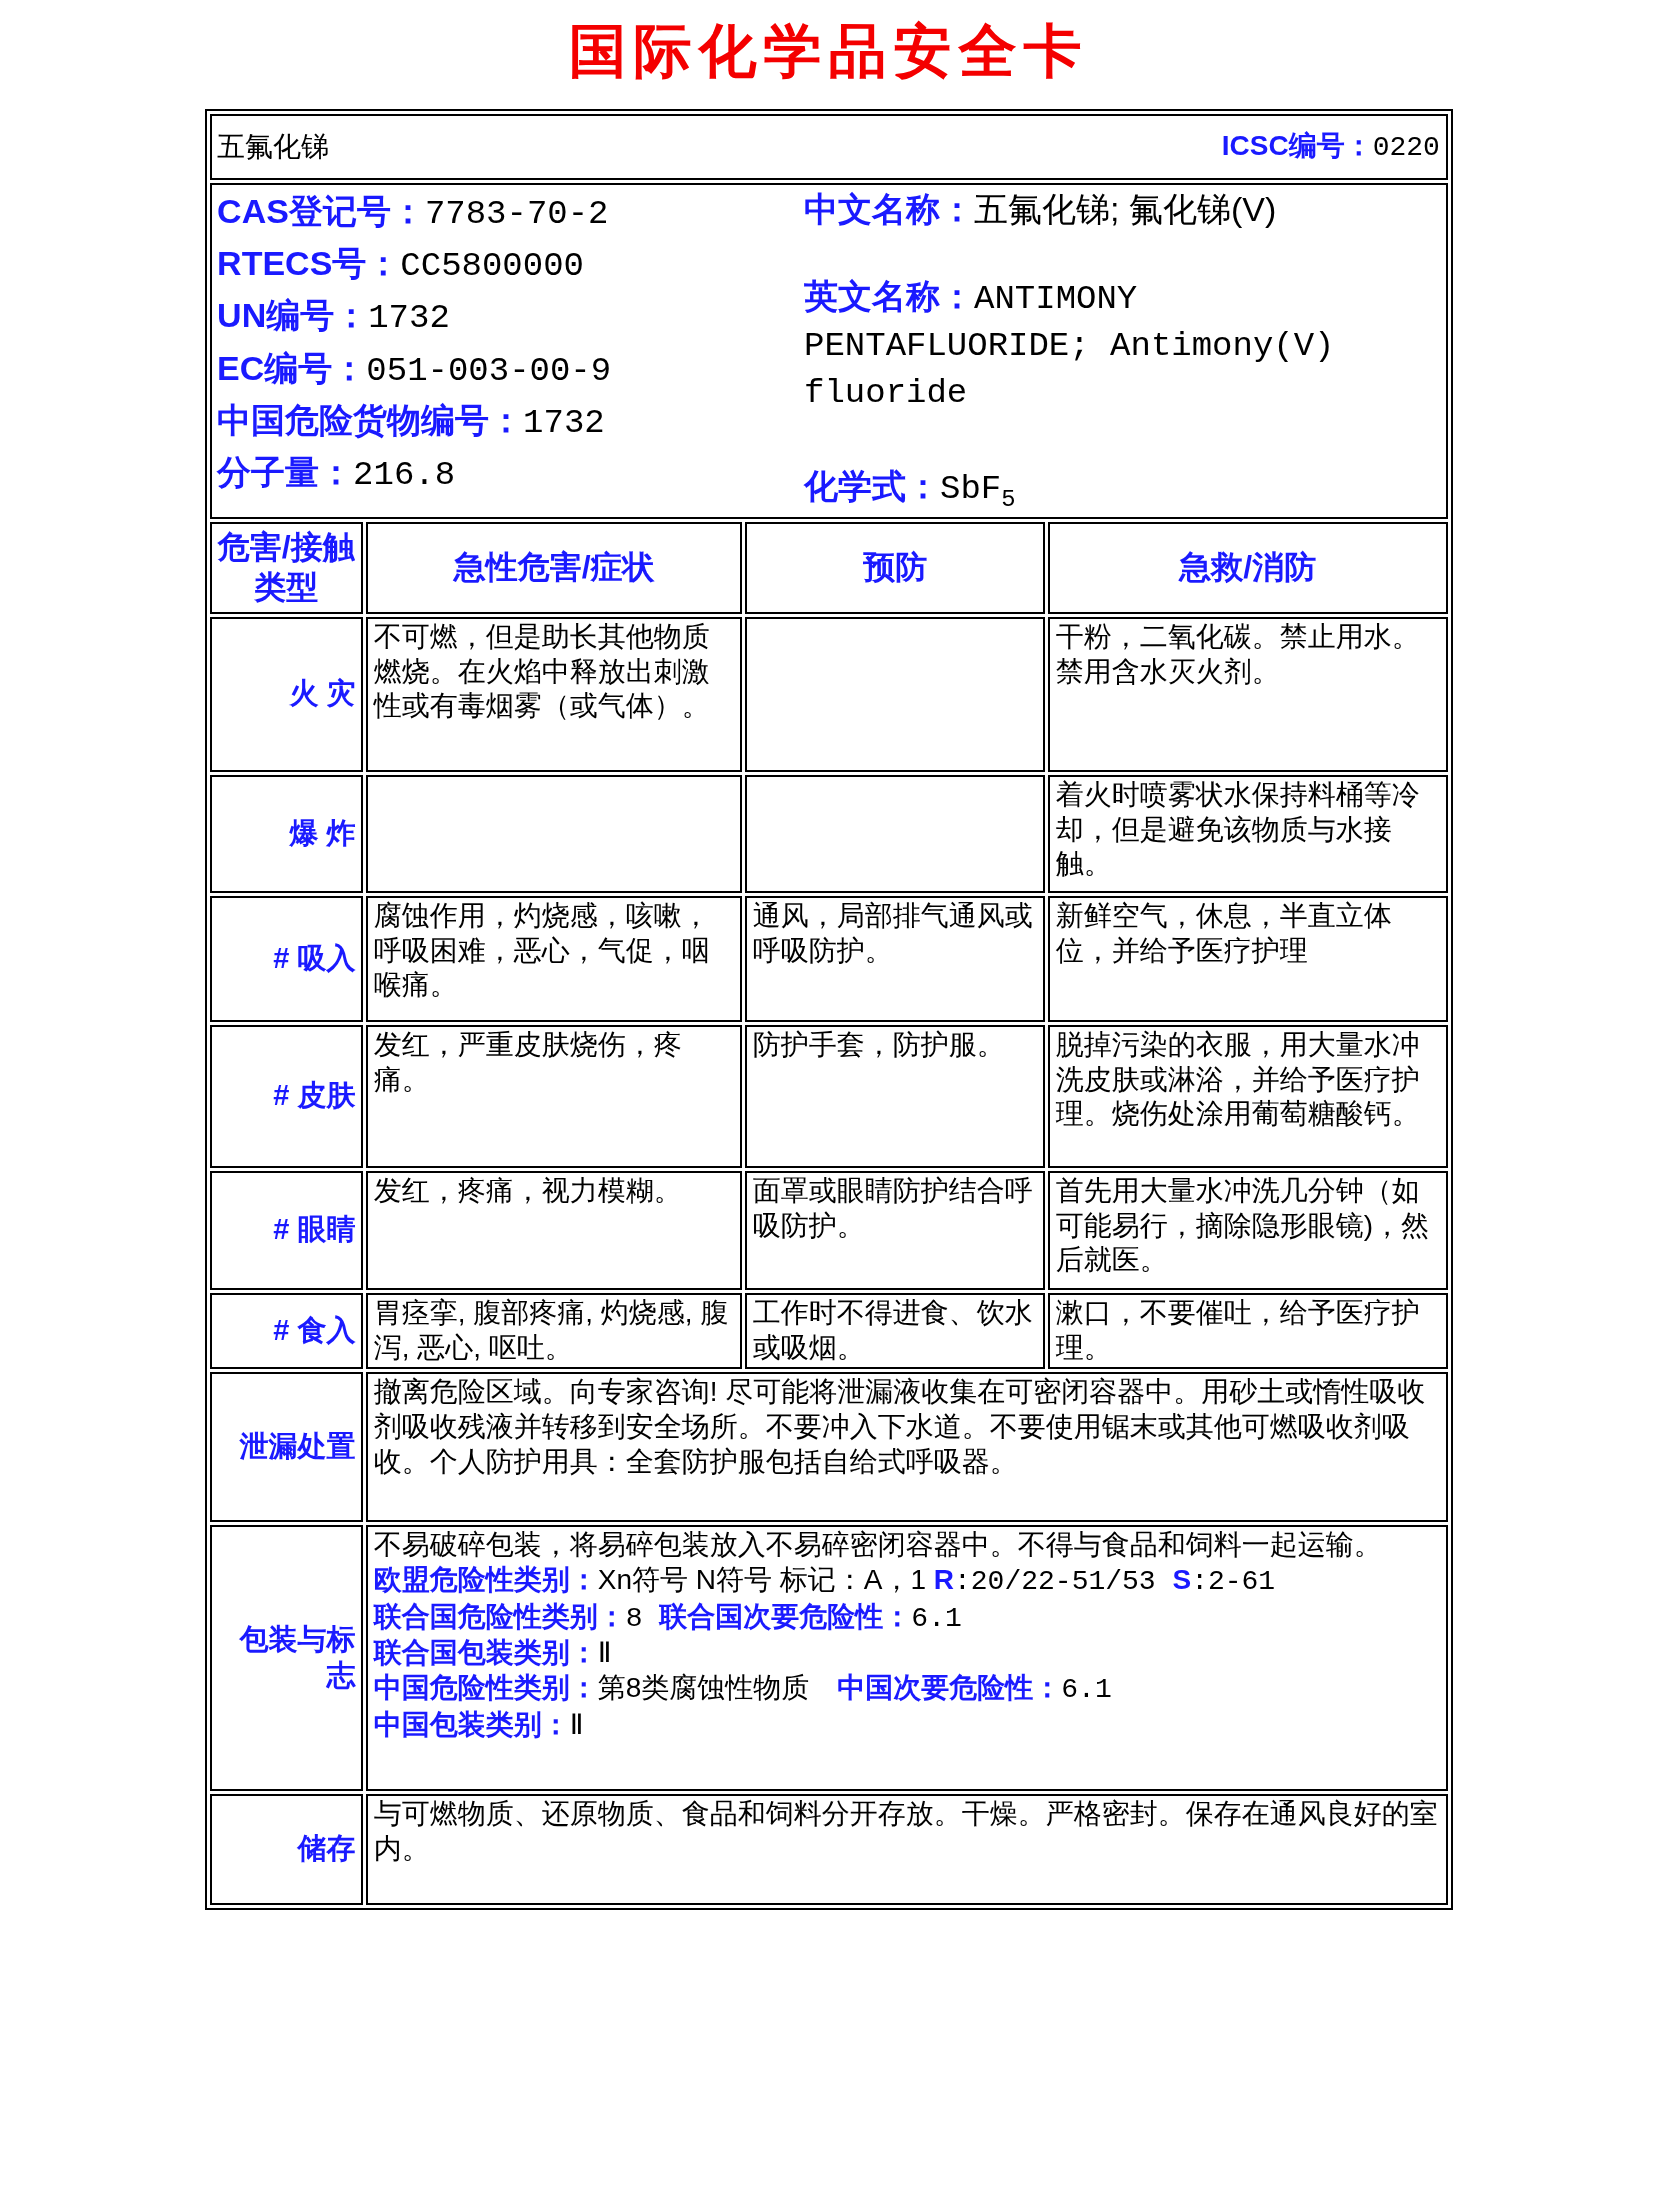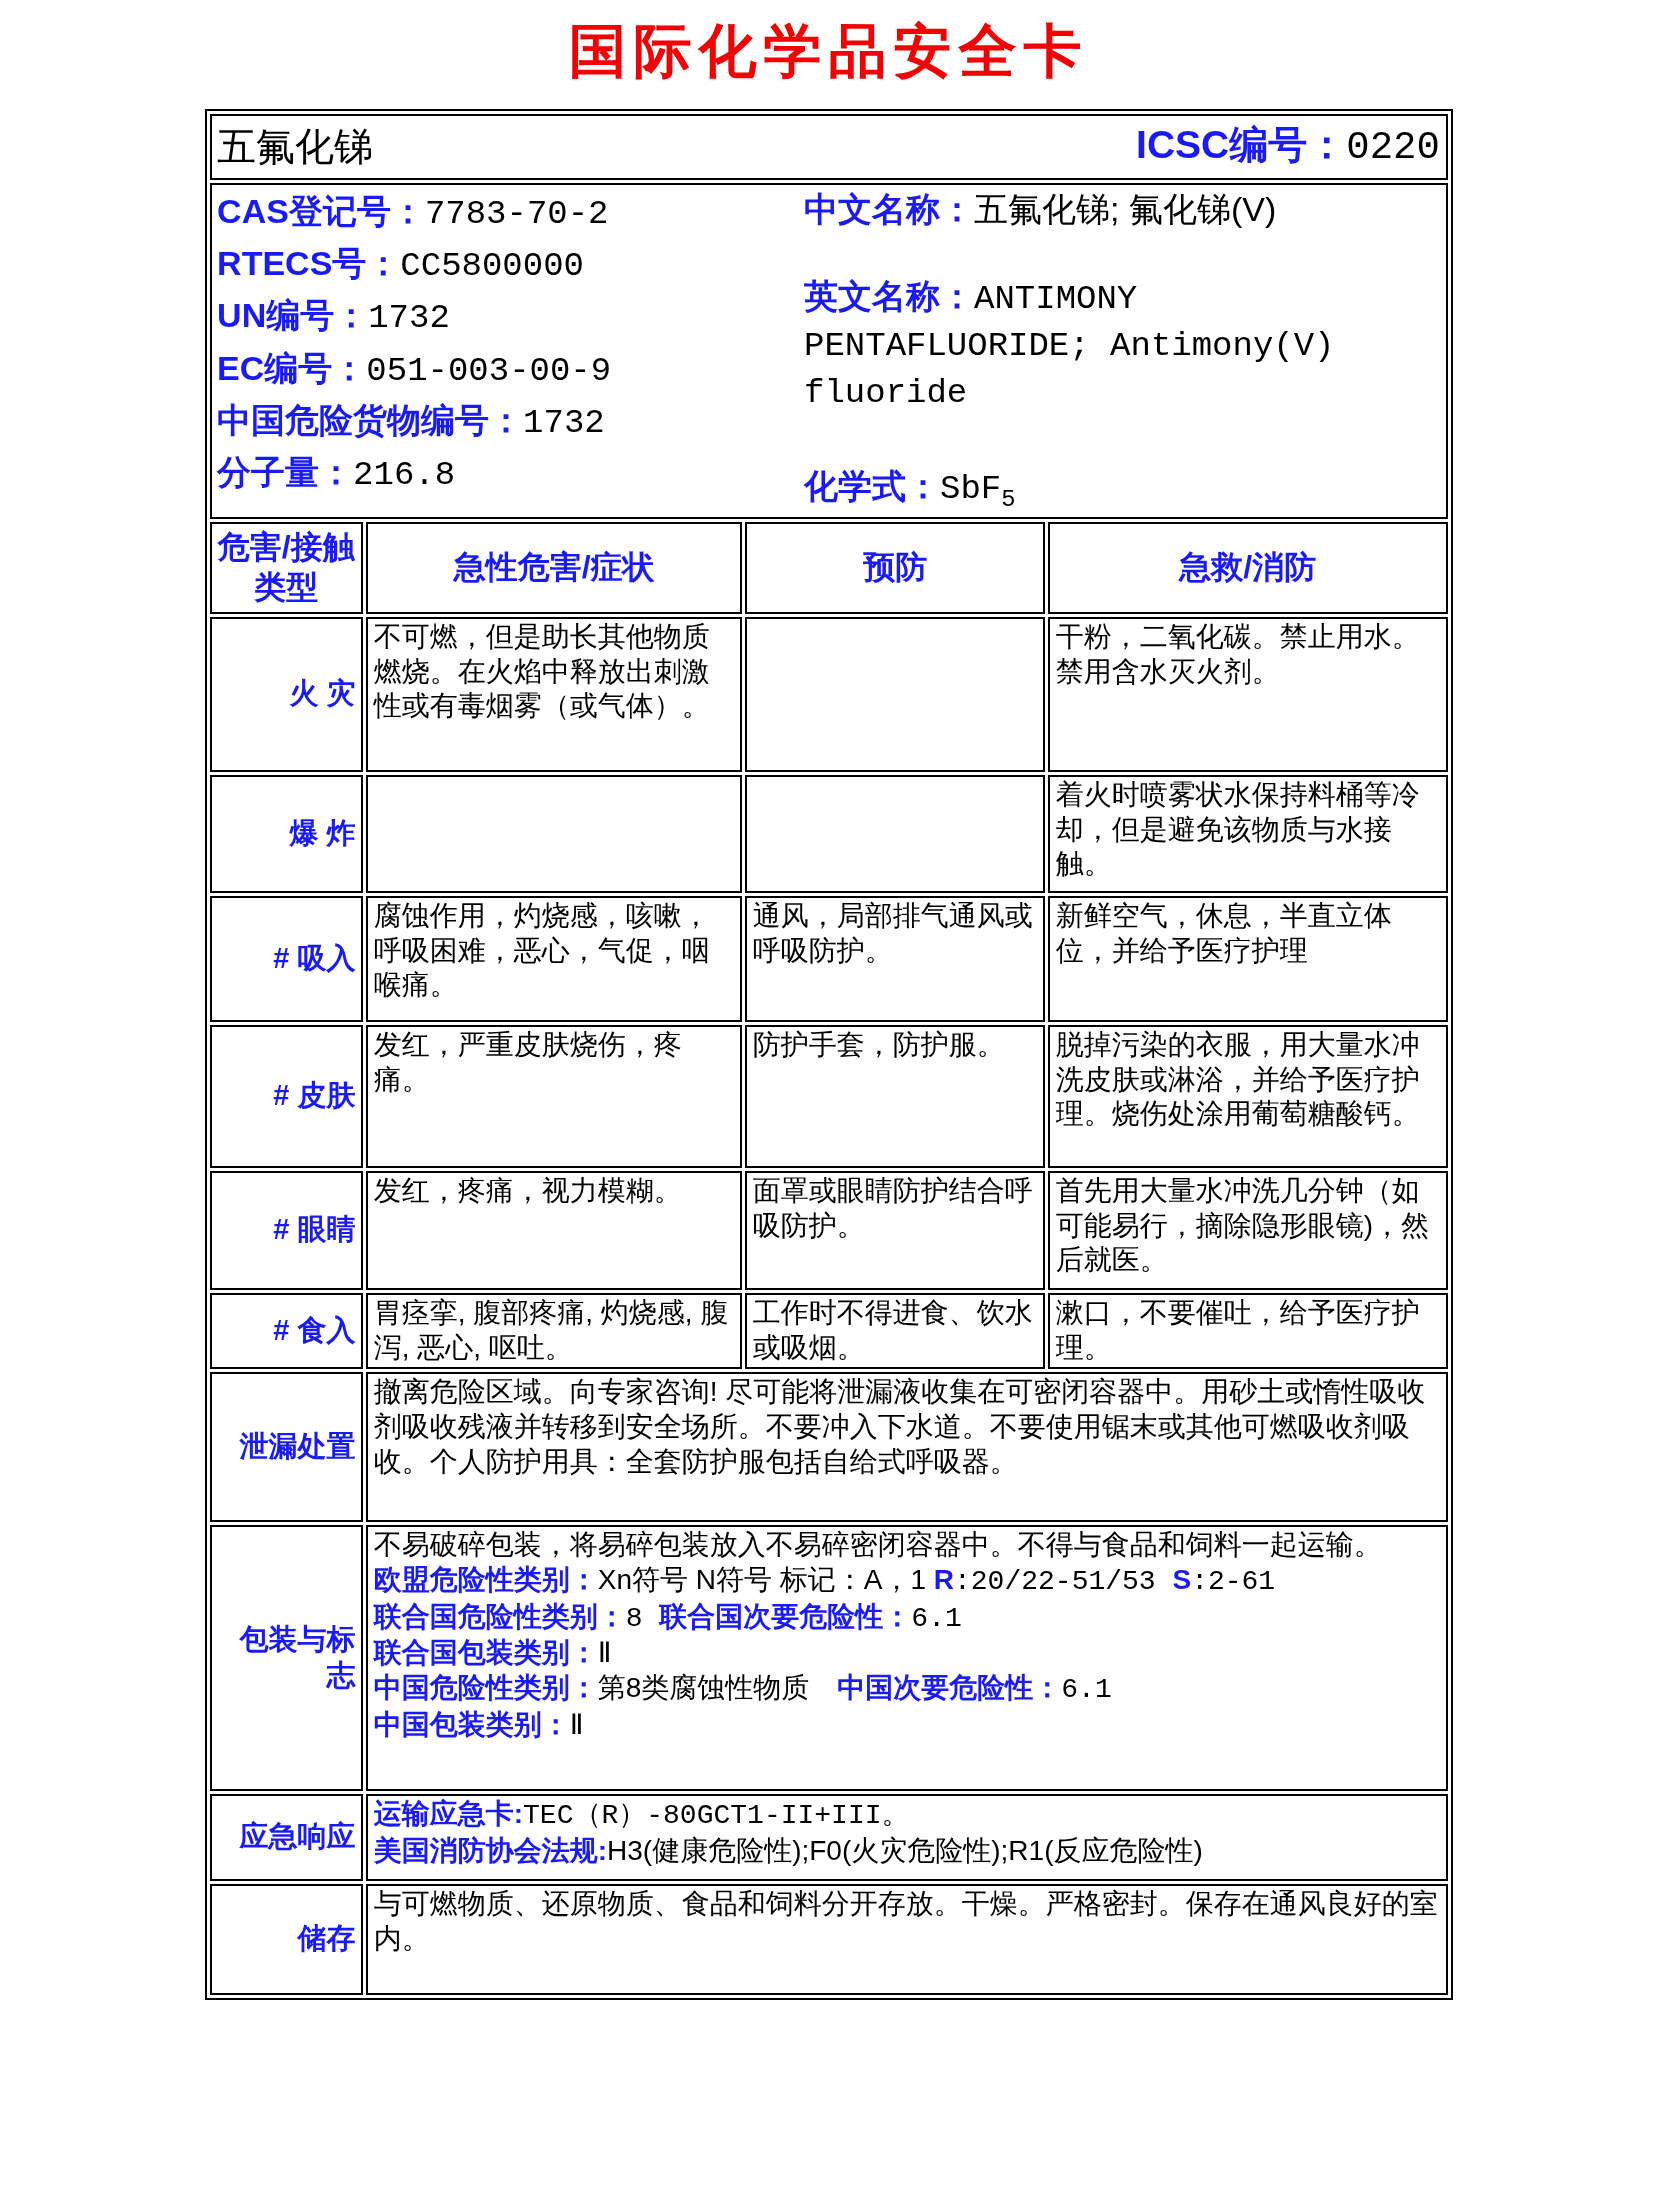--- a/index.html
+++ b/index.html
@@ -40,21 +40,21 @@
   }
   .blue-label { color: #1a1aff; font-weight: bold; }
   .mono { font-family: "Liberation Mono", monospace; }
 
   
   .name-row {
     display: flex;
     justify-content: space-between;
     align-items: center;
     min-height: 60px;
-    font-size: 39px;
+    font-size: 28px;
   }
   .name-row .substance { font-weight: normal; }
   .name-row .icsc { white-space: nowrap; }
 
   
   .id-wrap { display: flex; min-height: 273px; font-size: 34px; }
   .id-left { width: 48%; }
   .id-left p { margin: 0; line-height: 1.45; white-space: nowrap; }
   .id-right { width: 52%; }
   .id-right p { margin: 0; line-height: 1.3; }
@@ -198,27 +198,20 @@
       <td colspan="3" class="content-cell">
         <div class="line">不易破碎包装，将易碎包装放入不易碎密闭容器中。不得与食品和饲料一起运输。</div>
         <div class="line"><span class="blue-label">欧盟危险性类别：</span><span>Xn符号 N符号 标记：A，1 </span><span class="blue-label">R</span><span class="mono">:20/22-51/53 </span><span class="blue-label">S</span><span class="mono">:2-61</span></div>
         <div class="line"><span class="blue-label">联合国危险性类别：</span><span class="mono">8 </span><span class="blue-label">联合国次要危险性：</span><span class="mono">6.1</span></div>
         <div class="line"><span class="blue-label">联合国包装类别：</span><span>Ⅱ</span></div>
         <div class="line"><span class="blue-label">中国危险性类别：</span><span>第8类腐蚀性物质　</span><span class="blue-label">中国次要危险性：</span><span class="mono">6.1</span></div>
         <div class="line"><span class="blue-label">中国包装类别：</span><span>Ⅱ</span></div>
       </td>
     </tr>
 
-    <tr class="h-emerg">
-      <td class="label-cell">应急响应</td>
-      <td colspan="3" class="content-cell">
-        <div class="line"><span class="blue-label">运输应急卡:</span><span class="mono">TEC（R）-80GCT1-II+III。</span></div>
-        <div class="line"><span class="blue-label">美国消防协会法规:</span><span>H3(健康危险性);F0(火灾危险性);R1(反应危险性)</span></div>
-      </td>
-    </tr>
 
     <tr class="h-store">
       <td class="label-cell">储存</td>
       <td colspan="3" class="content-cell">与可燃物质、还原物质、食品和饲料分开存放。干燥。严格密封。保存在通风良好的室内。</td>
     </tr>
 
   </tbody>
     </table>
 </div>
 

